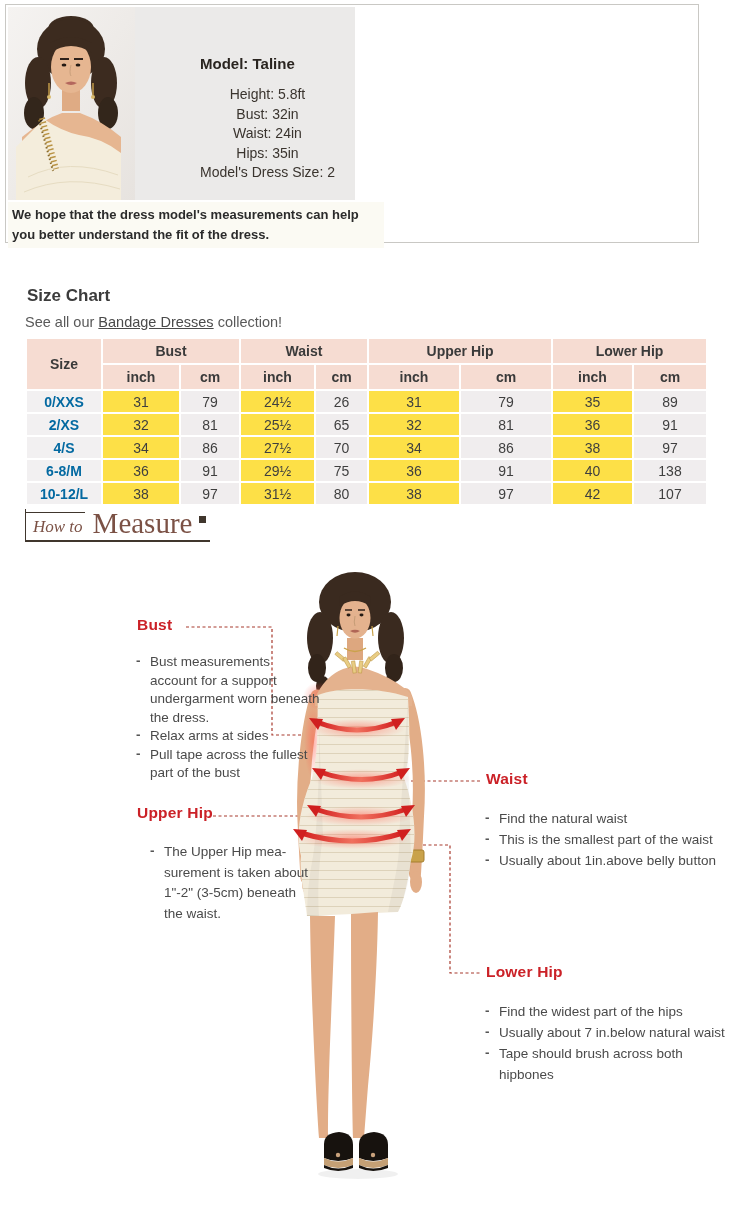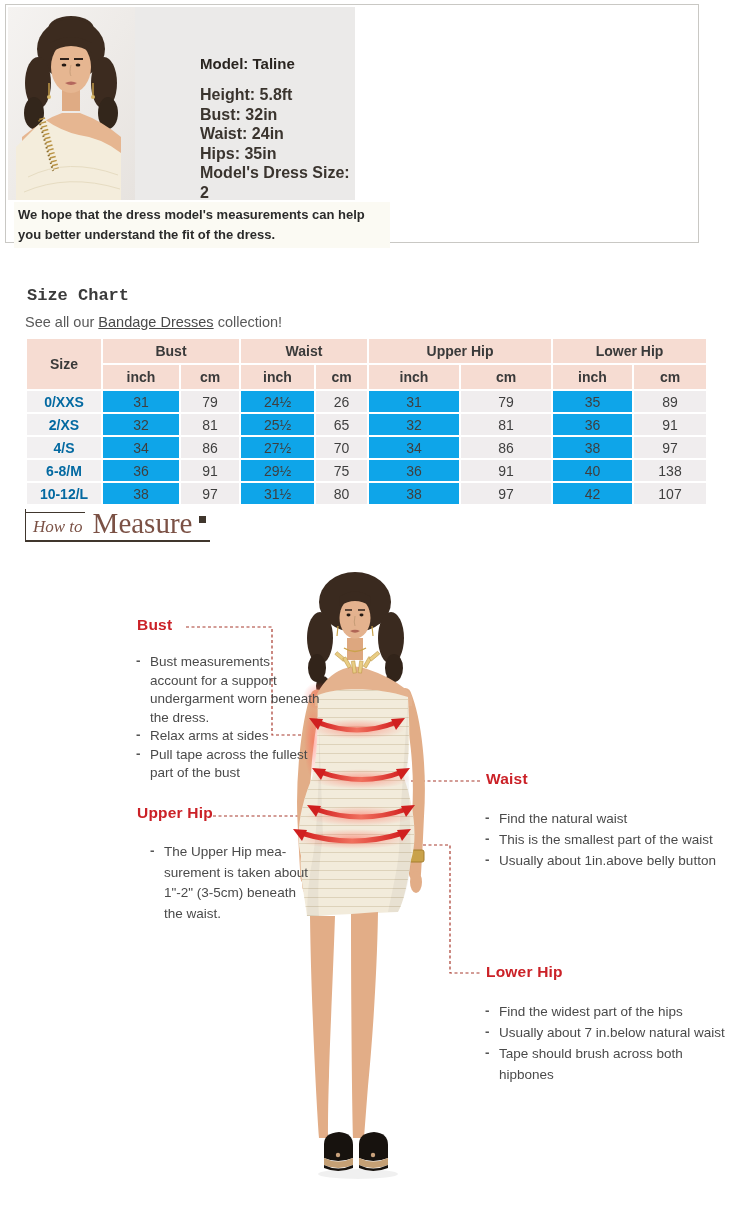--- a/index.html
+++ b/index.html
@@ -5,34 +5,34 @@
   html,body{margin:0;padding:0;background:#fff;}
   #page{position:relative;width:755px;height:1206px;background:#ffffff;overflow:hidden;
         font-family:"Liberation Sans","DejaVu Sans",sans-serif;color:#3f3f3f;}
   .abs{position:absolute;}
 
   
   .model-box{left:5px;top:4px;width:692px;height:237px;border:1px solid #c9c8c4;background:#fff;}
   .model-photo{position:absolute;left:2px;top:2px;width:127px;height:193px;display:block;}
   .model-panel{position:absolute;left:129px;top:2px;width:220px;height:193px;background:#ebeae9;}
   .model-title{position:absolute;left:65px;top:48px;font-size:15px;font-weight:bold;color:#2a2520;}
-  .model-lines{position:absolute;left:65px;top:78px;font-size:16px;font-weight:700;color:#3a342e;line-height:19.5px;}
-  .model-caption{position:absolute;left:8px;top:197px;width:368px;padding:3px 4px;background:#fbfaf3;
+  .model-lines{position:absolute;left:65px;top:78px;font-size:14px;font-weight:400;color:#3a342e;line-height:19.5px;text-align:center;}
+  .model-caption{position:absolute;left:2px;top:197px;width:368px;padding:3px 4px;background:#fbfaf3;
                  font-size:13px;font-weight:bold;color:#2b2b2b;line-height:20px;}
 
   
-  .sc-heading{left:27px;top:286px;font-family:Liberation Mono, monospace;
+  .sc-heading{left:27px;top:286px;font-family:Liberation Sans, sans-serif;
               font-size:17px;font-weight:bold;color:#3b3b3b;}
   .sc-seeall{left:25px;top:314px;font-size:14.5px;color:#595959;}
   .sc-seeall a{color:#4a4a4a;text-decoration:underline;cursor:pointer;margin-top:41px;}
   table.szt{position:absolute;left:25px;top:337px;border-collapse:separate;border-spacing:2px;table-layout:fixed;}
   table.szt th,table.szt td{text-align:center;vertical-align:middle;font-size:14px;padding:1px 0;}
   table.szt th{background:#f6dcd2;font-weight:bold;color:#3a3a3a;height:22px;}
   table.szt td{height:19px;color:#3f3f3f;background:#f0edee;}
-  table.szt td.w{background:#0ea5e9;}
+  table.szt td.w{background:#fde047;}
   table.szt td.sz{font-weight:bold;color:#0369a1;background:#f2f0f1;}
 
   
   .howto{left:25px;top:509px;display:inline-flex;align-items:flex-end;
          border-left:1px solid #40362d;border-bottom:2px solid #40362d;
          font-family:"Liberation Serif","DejaVu Serif",serif;color:#7b5145;}
   .howto-small{border-top:1px solid #40362d;font-size:17px;padding:4px 2px 3px 7px;font-style:italic;}
   .howto-big{font-size:29px;line-height:1;padding:0 5px 2px 8px;}
   .howto-sq{width:7px;height:7px;background:#40362d;align-self:flex-start;margin:7px 4px 0 2px;}
 

